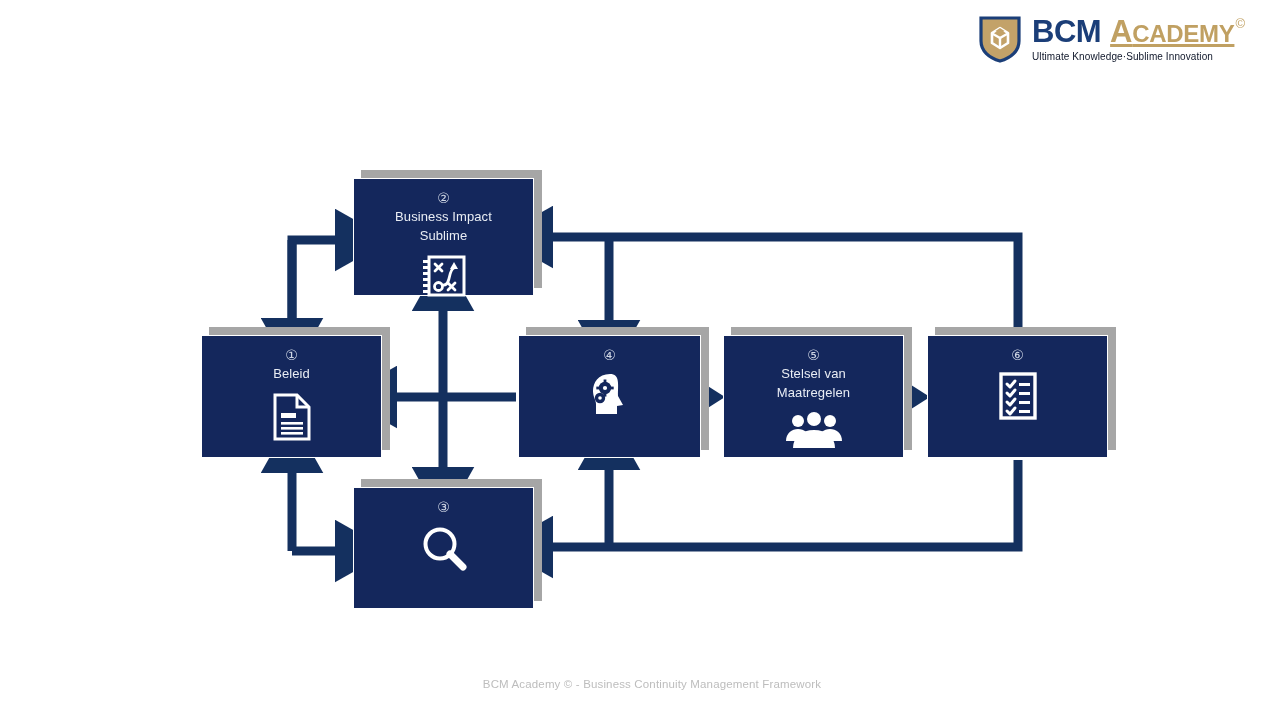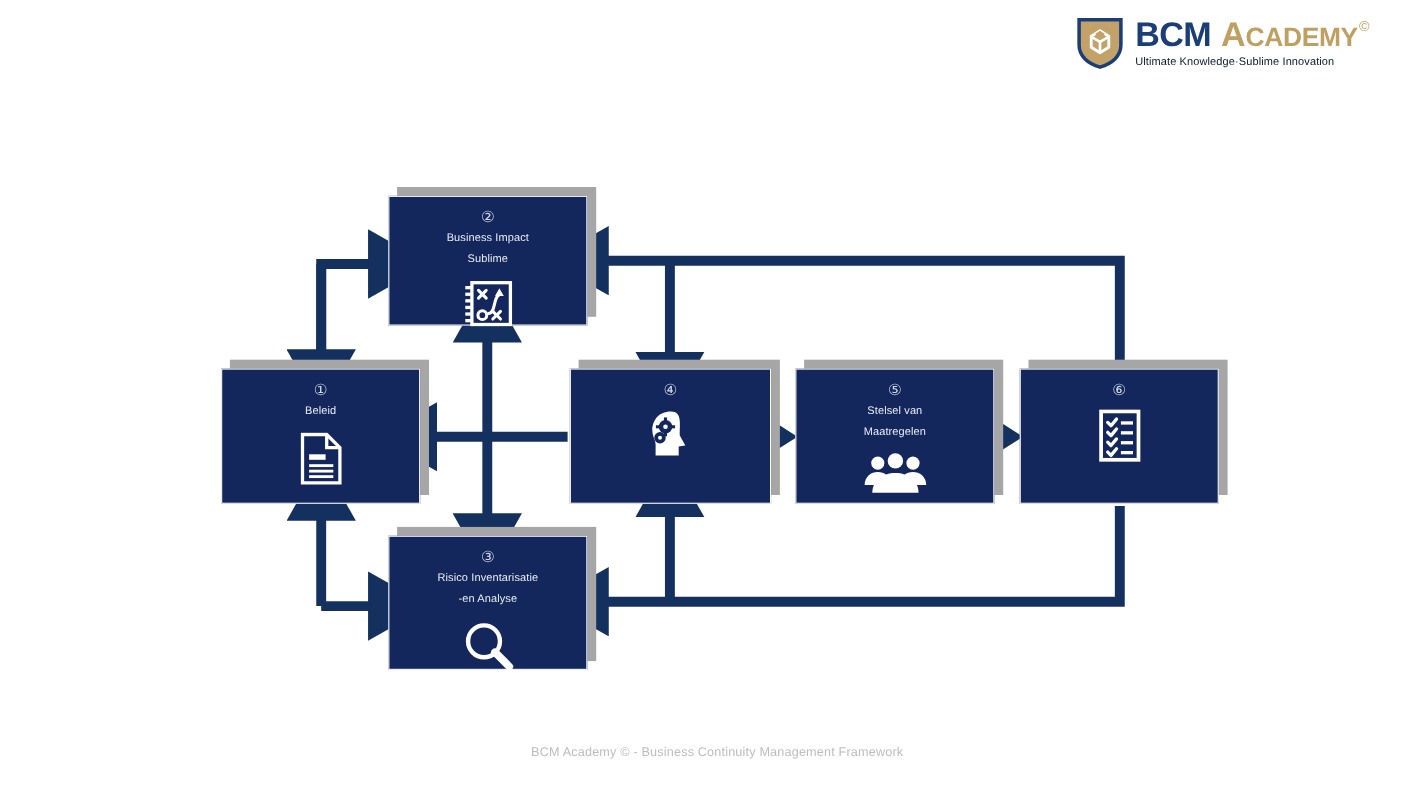--- a/index.html
+++ b/index.html
@@ -49,20 +49,21 @@
     font-weight: bold;
     color: #1b3e78;
     letter-spacing: -0.5px;
   }
   #logo .wm-acad {
     font-size: 31px;
     font-weight: bold;
     color: #c0a062;
     letter-spacing: -0.3px;
     margin-left: 9px;
+    text-decoration: underline;
   }
   #logo .wm-acad .small {
     font-size: 24px;
   }
   #logo .wm-reg {
     font-size: 13px;
     color: #c0a062;
     margin-left: 1px;
     margin-top: 1px;
   }
@@ -119,21 +120,21 @@
     padding-top: 11px;
   }
   .node .num {
     color: #cfd6e4;
     font-size: 14px;
     line-height: 16px;
     font-family: "DejaVu Sans", sans-serif;
   }
   .node .label {
     color: #e9edf4;
-    font-size: 10px;
+    font-size: 13px;
     line-height: 18.5px;
     text-align: center;
     margin-top: 2px;
     font-weight: 400;
     letter-spacing: 0.1px;
   }
   .node .icon {
     margin-top: 9px;
     display: flex;
     align-items: center;
@@ -263,24 +264,20 @@
           <path d="M33 8 L37 15 L29 15 Z" fill="#ffffff"></path>
         </svg>
       </div>
     </div>
   </div>
 
   <div class="node" style="left:353px; top:487px; width:181px; height:122px;">
     <div class="shadow"></div>
     <div class="face">
       <div class="num">③</div>
-      <div class="label">
-        <span>Risico Inventarisatie</span><br>
-        <span>-en Analyse</span>
-      </div>
       <div class="icon">
         <svg width="48" height="48" viewBox="0 0 48 48">
           <circle cx="20" cy="20" r="14.5" fill="none" stroke="#ffffff" stroke-width="4"></circle>
           <line x1="30" y1="30" x2="43" y2="43" stroke="#ffffff" stroke-width="7" stroke-linecap="round"></line>
         </svg>
       </div>
     </div>
   </div>
 
   <div class="node" style="left:518px; top:335px; width:183px; height:123px;">

